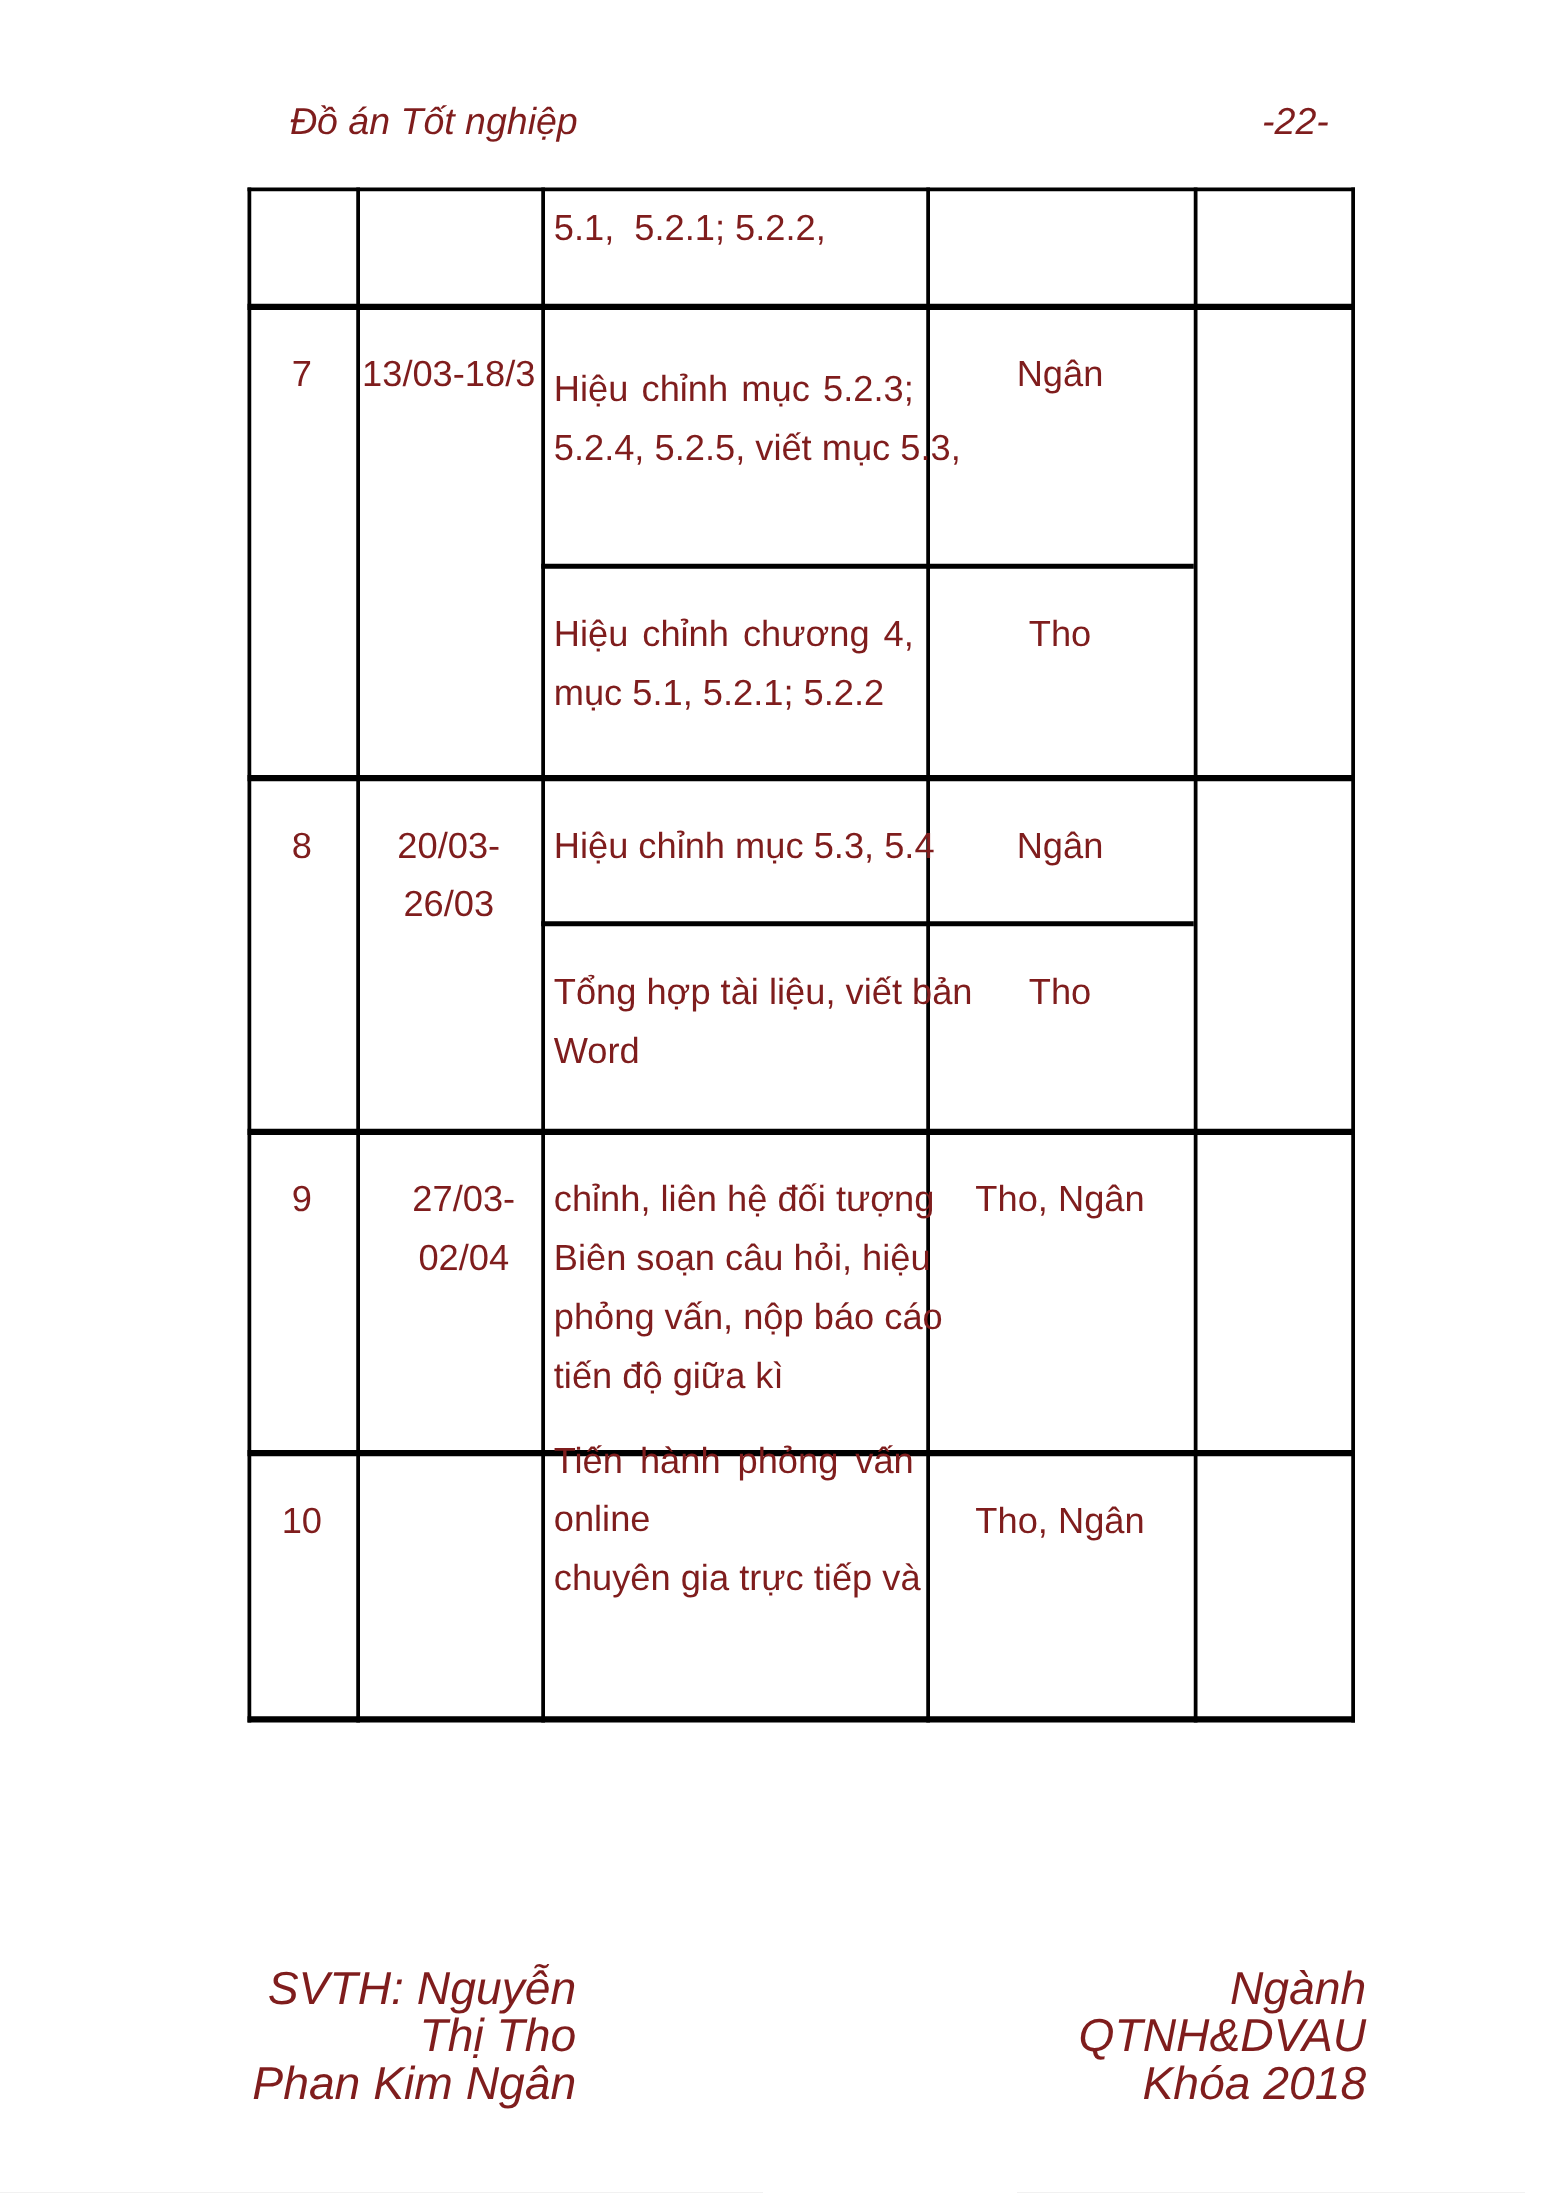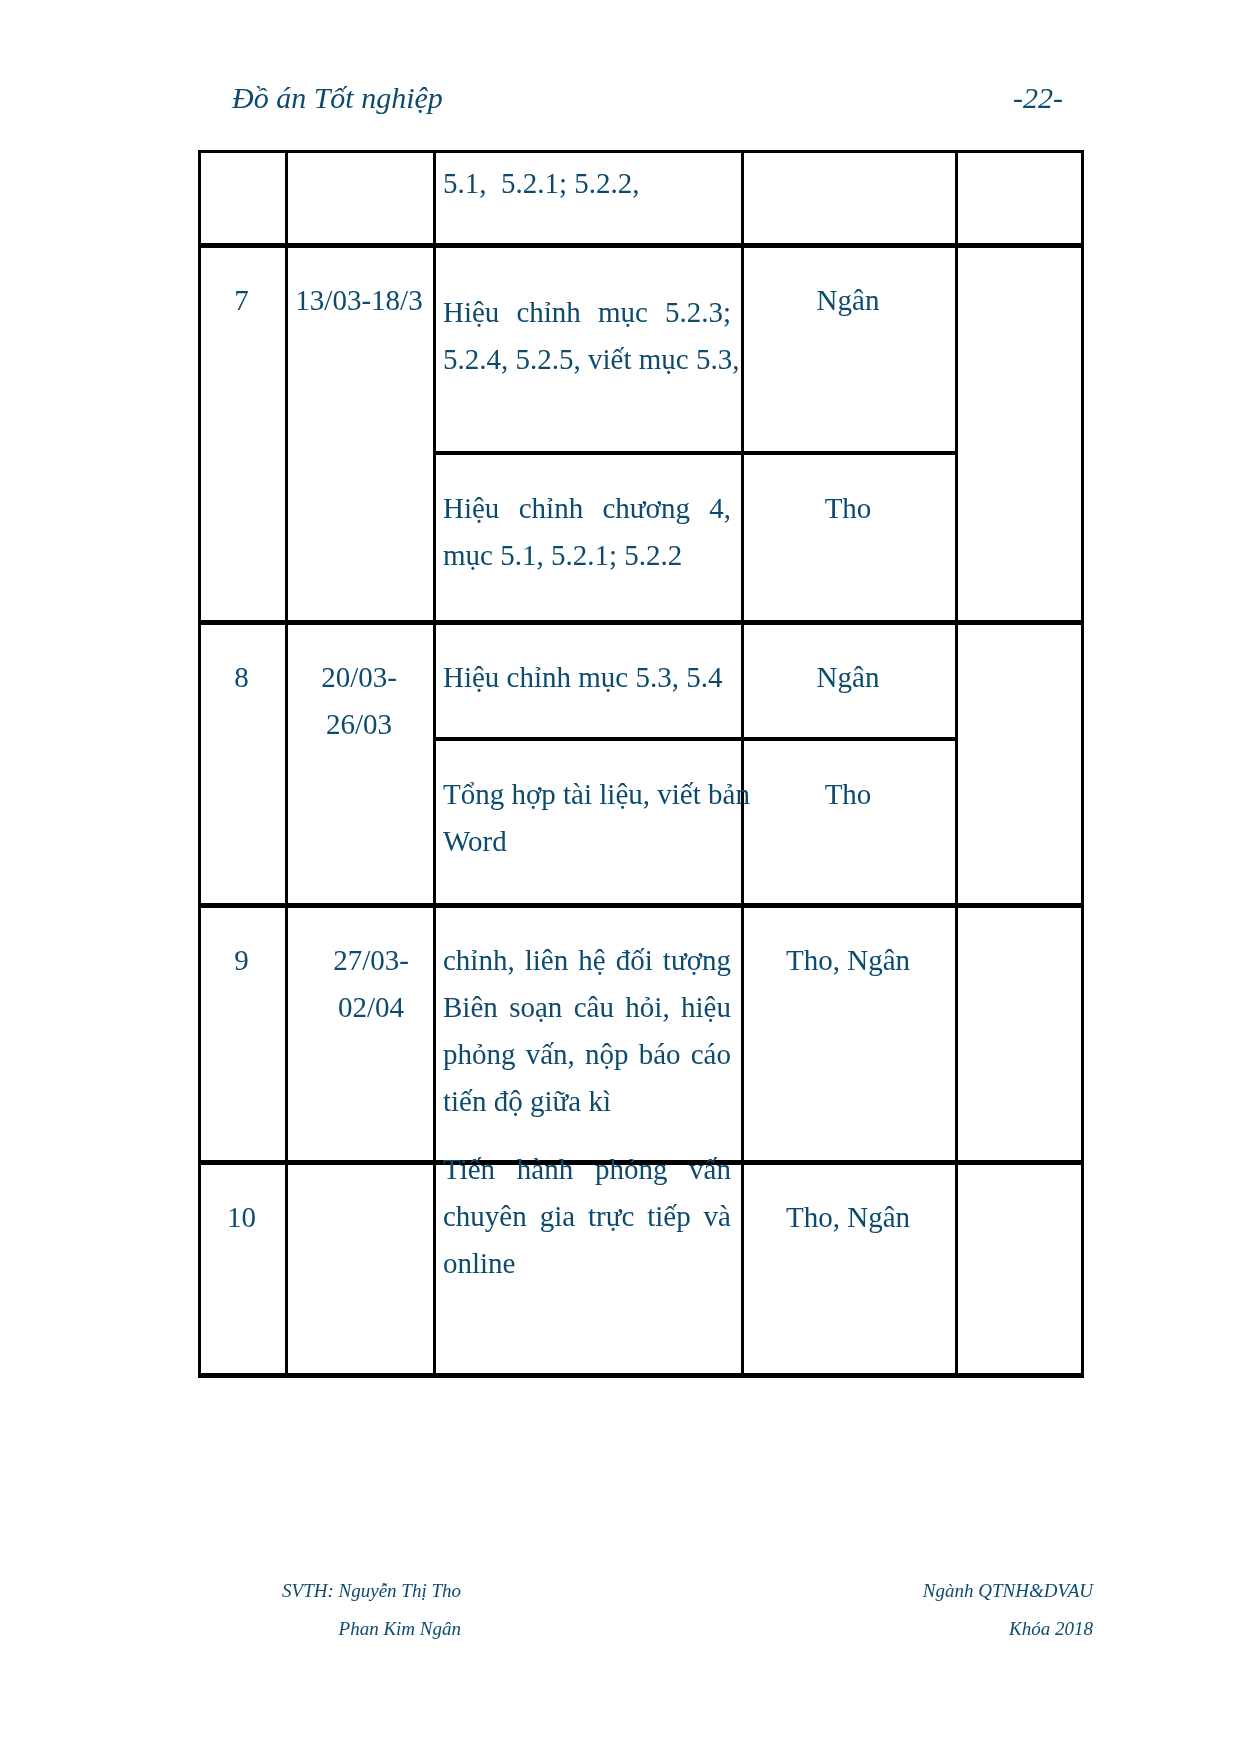--- a/index.html
+++ b/index.html
@@ -7,22 +7,22 @@
     padding: 0;
     background: #e8e8e8;
   }
   .page {
     position: relative;
     width: 1241px;
     height: 1754px;
     margin: 0 auto;
     background: #ffffff;
     overflow: hidden;
-    font-family: Liberation Serif, serif;
-    color: #0c4a6e;
+    font-family: Liberation Sans, sans-serif;
+    color: #7f1d1d;
   }
   .gridline { position: absolute; background: #000000; }
   .txt {
     position: absolute;
     font-size: 29px;
     line-height: 47px;
   }
   .center { text-align: center; }
   .right { text-align: right; }
   .tline { white-space: nowrap; }
@@ -30,21 +30,21 @@
   .jlines .tline.last { text-align-last: left; }
   .clines .tline { text-align: center; }
   .hdr {
     position: absolute;
     font-size: 30px;
     line-height: 44px;
     font-style: italic;
   }
   .ftr {
     position: absolute;
-    font-size: 19px;
+    font-size: 37px;
     line-height: 38px;
     font-style: italic;
   }
 </style>
 </head>
 <body>
 
 <div class="page">
 
   <div class="hdr" style="left:232px; top:76px;">Đồ án Tốt nghiệp</div>
@@ -109,22 +109,22 @@
       <div class="tline">chỉnh, liên hệ đối tượng</div>
       <div class="tline">Biên soạn câu hỏi, hiệu</div>
       <div class="tline">phỏng vấn, nộp báo cáo</div>
       <div class="tline last">tiến độ giữa kì</div>
     </div>
   <div class="txt center" style="left:741px; top:937px; width:214px;">Tho, Ngân</div>
 
   <div class="txt center" style="left:198px; top:1194px; width:87px;">10</div>
   <div class="txt jlines" style="left:443px; top:1146px; width:288px;">
       <div class="tline">Tiến hành phỏng vấn</div>
+      <div class="tline last">online</div>
       <div class="tline">chuyên gia trực tiếp và</div>
-      <div class="tline last">online</div>
     </div>
   <div class="txt center" style="left:741px; top:1194px; width:214px;">Tho, Ngân</div>
 
   <div class="ftr right" style="left:181px; top:1572px; width:280px;">
     <div>SVTH: Nguyễn Thị Tho</div>
     <div>Phan Kim Ngân</div>
   </div>
   <div class="ftr right" style="left:793px; top:1572px; width:300px;">
     <div>Ngành QTNH&amp;DVAU</div>
     <div>Khóa 2018</div>

